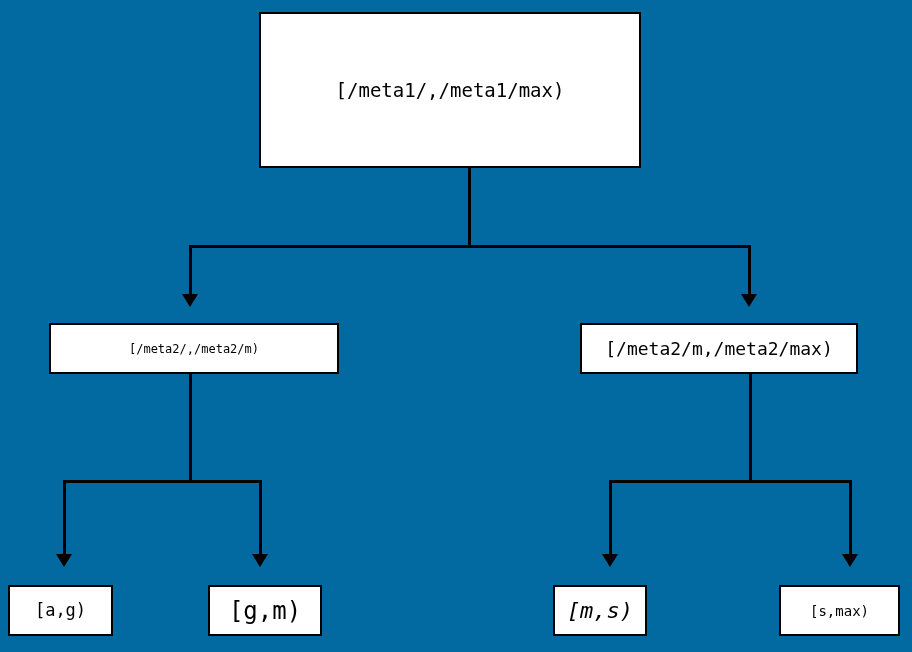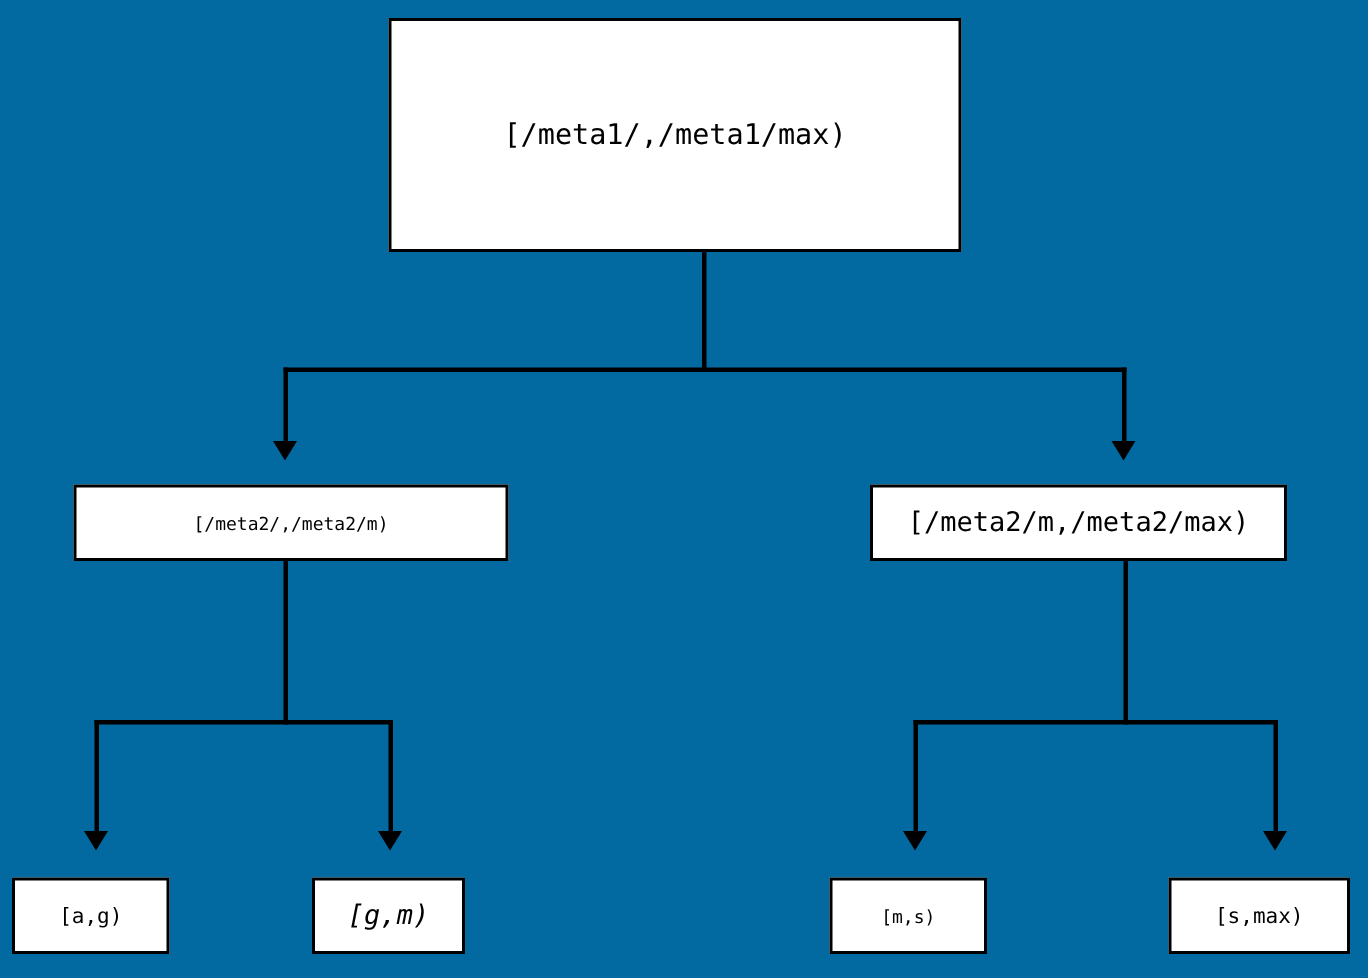--- a/index.html
+++ b/index.html
@@ -54,36 +54,36 @@
     width: 278px;
     height: 51px;
     font-size: 18px;
   }
   
   #node-leaf-ag {
     left: 8px;
     top: 585px;
     width: 105px;
     height: 51px;
-    font-size: 14px;
+    font-size: 17px;
   }
   #node-leaf-gm {
     left: 208px;
     top: 585px;
-    width: 102px;
+    width: 114px;
     height: 51px;
-    font-size: 18px;
-    font-style: italic;
+    font-size: 24px;
   }
   #node-leaf-ms {
     left: 553px;
     top: 585px;
-    width: 105px;
+    width: 94px;
     height: 51px;
-    font-size: 12px;
+    font-size: 22px;
+    font-style: italic;
   }
   #node-leaf-smax {
     left: 779px;
     top: 585px;
     width: 121px;
     height: 51px;
     font-size: 14px;
   }
   
   .edge-v {

